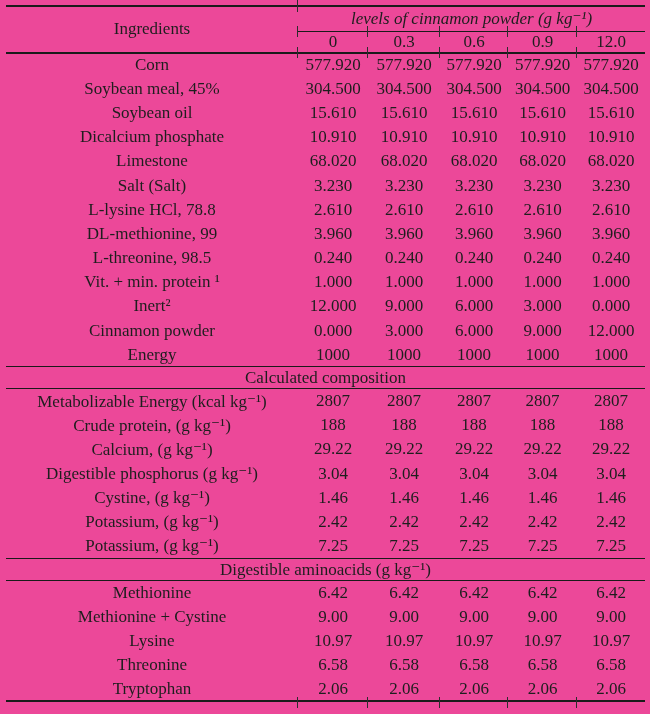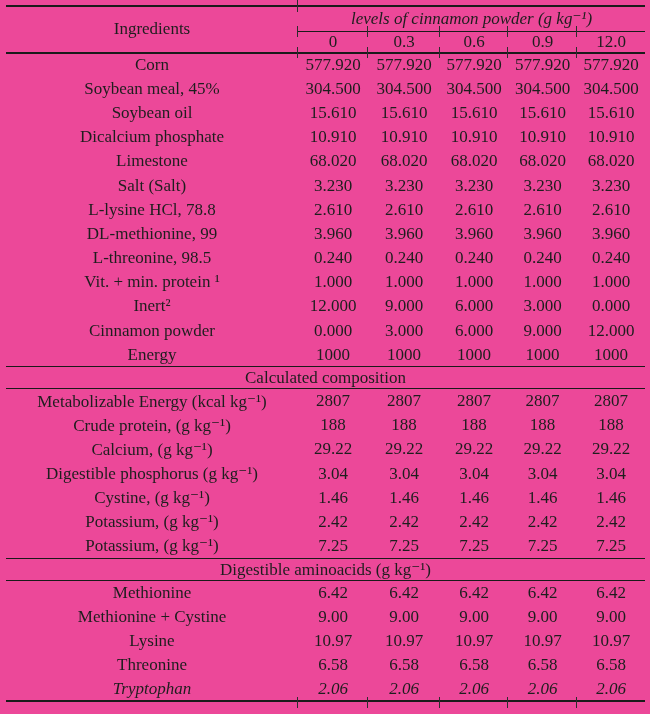--- a/index.html
+++ b/index.html
@@ -84,21 +84,20 @@
     background: #2c2c2c;
   }
   tbody tr.data-row { height: 24.2px; }
   tbody tr.section-row { height: 22px; }
   tbody tr.section-row td {
     border-top: 1.5px solid #1a1a1a;
     border-bottom: 1.5px solid #1a1a1a;
   }
   tbody tr.last td {
     position: relative;
-    font-style: italic;
   }
   
   tbody tr.last td.num::after {
     content: "";
     position: absolute;
     left: -1px;
     bottom: -8px;
     width: 1px;
     height: 11px;
     background: #2c2c2c;

